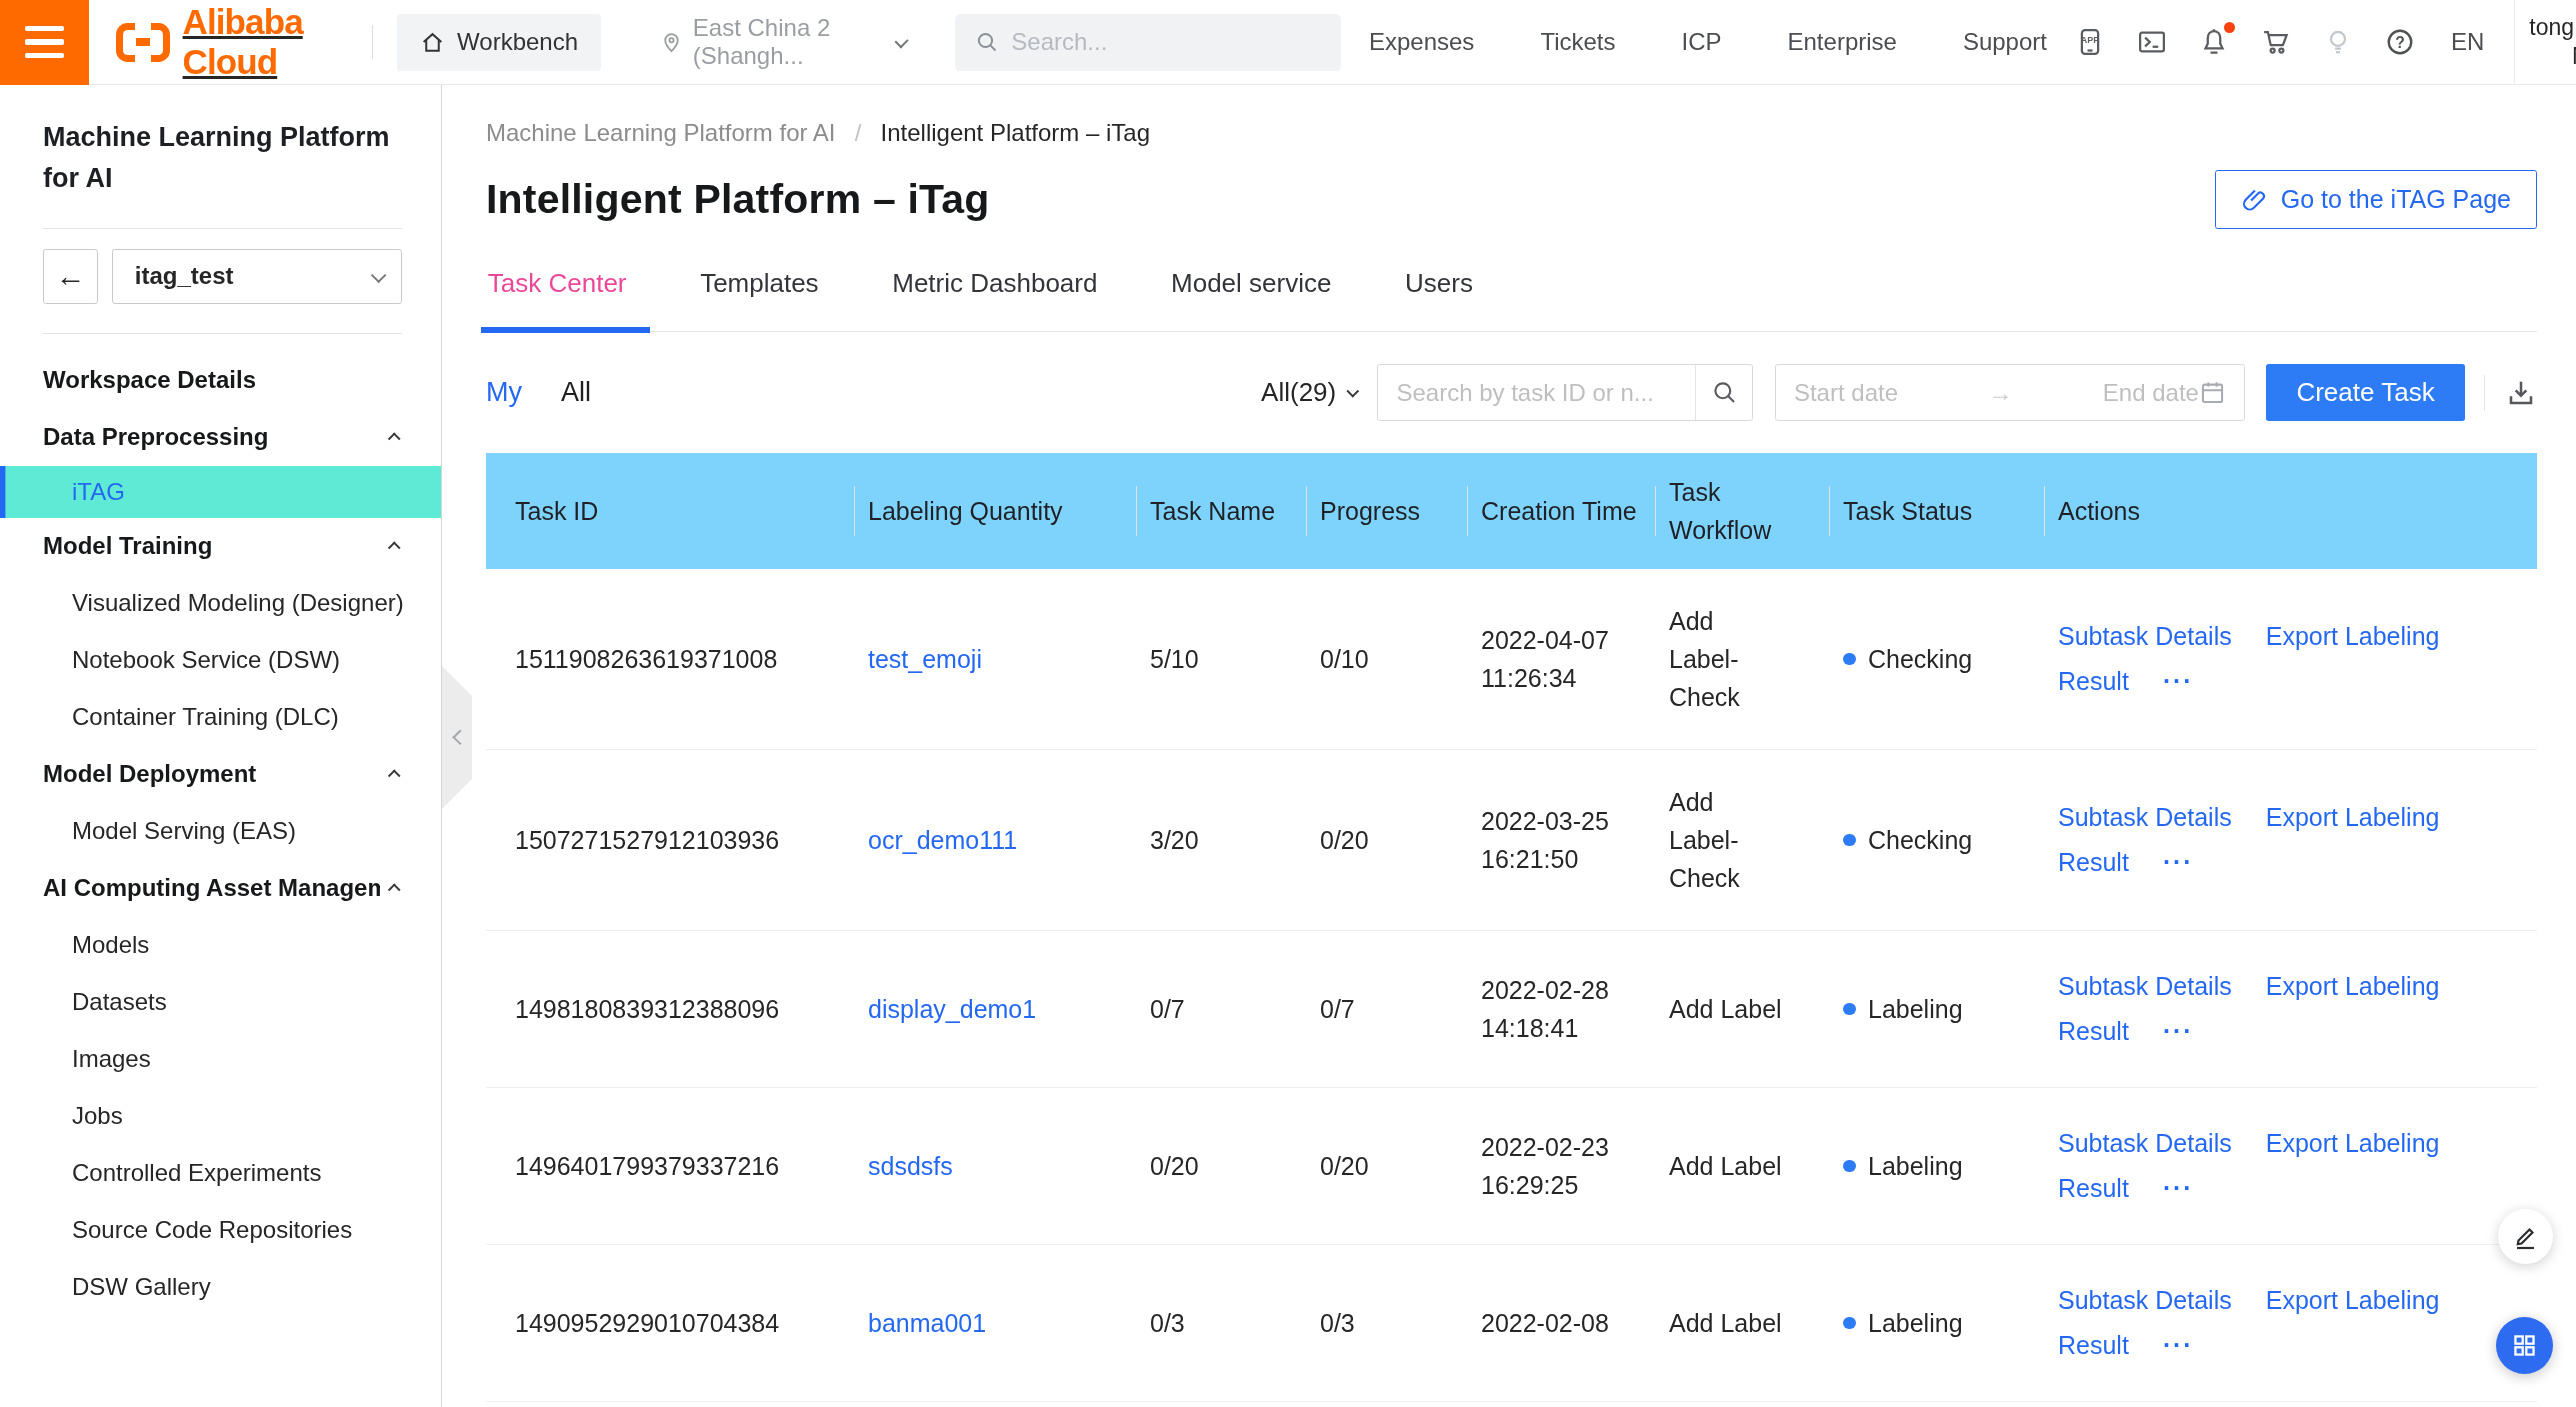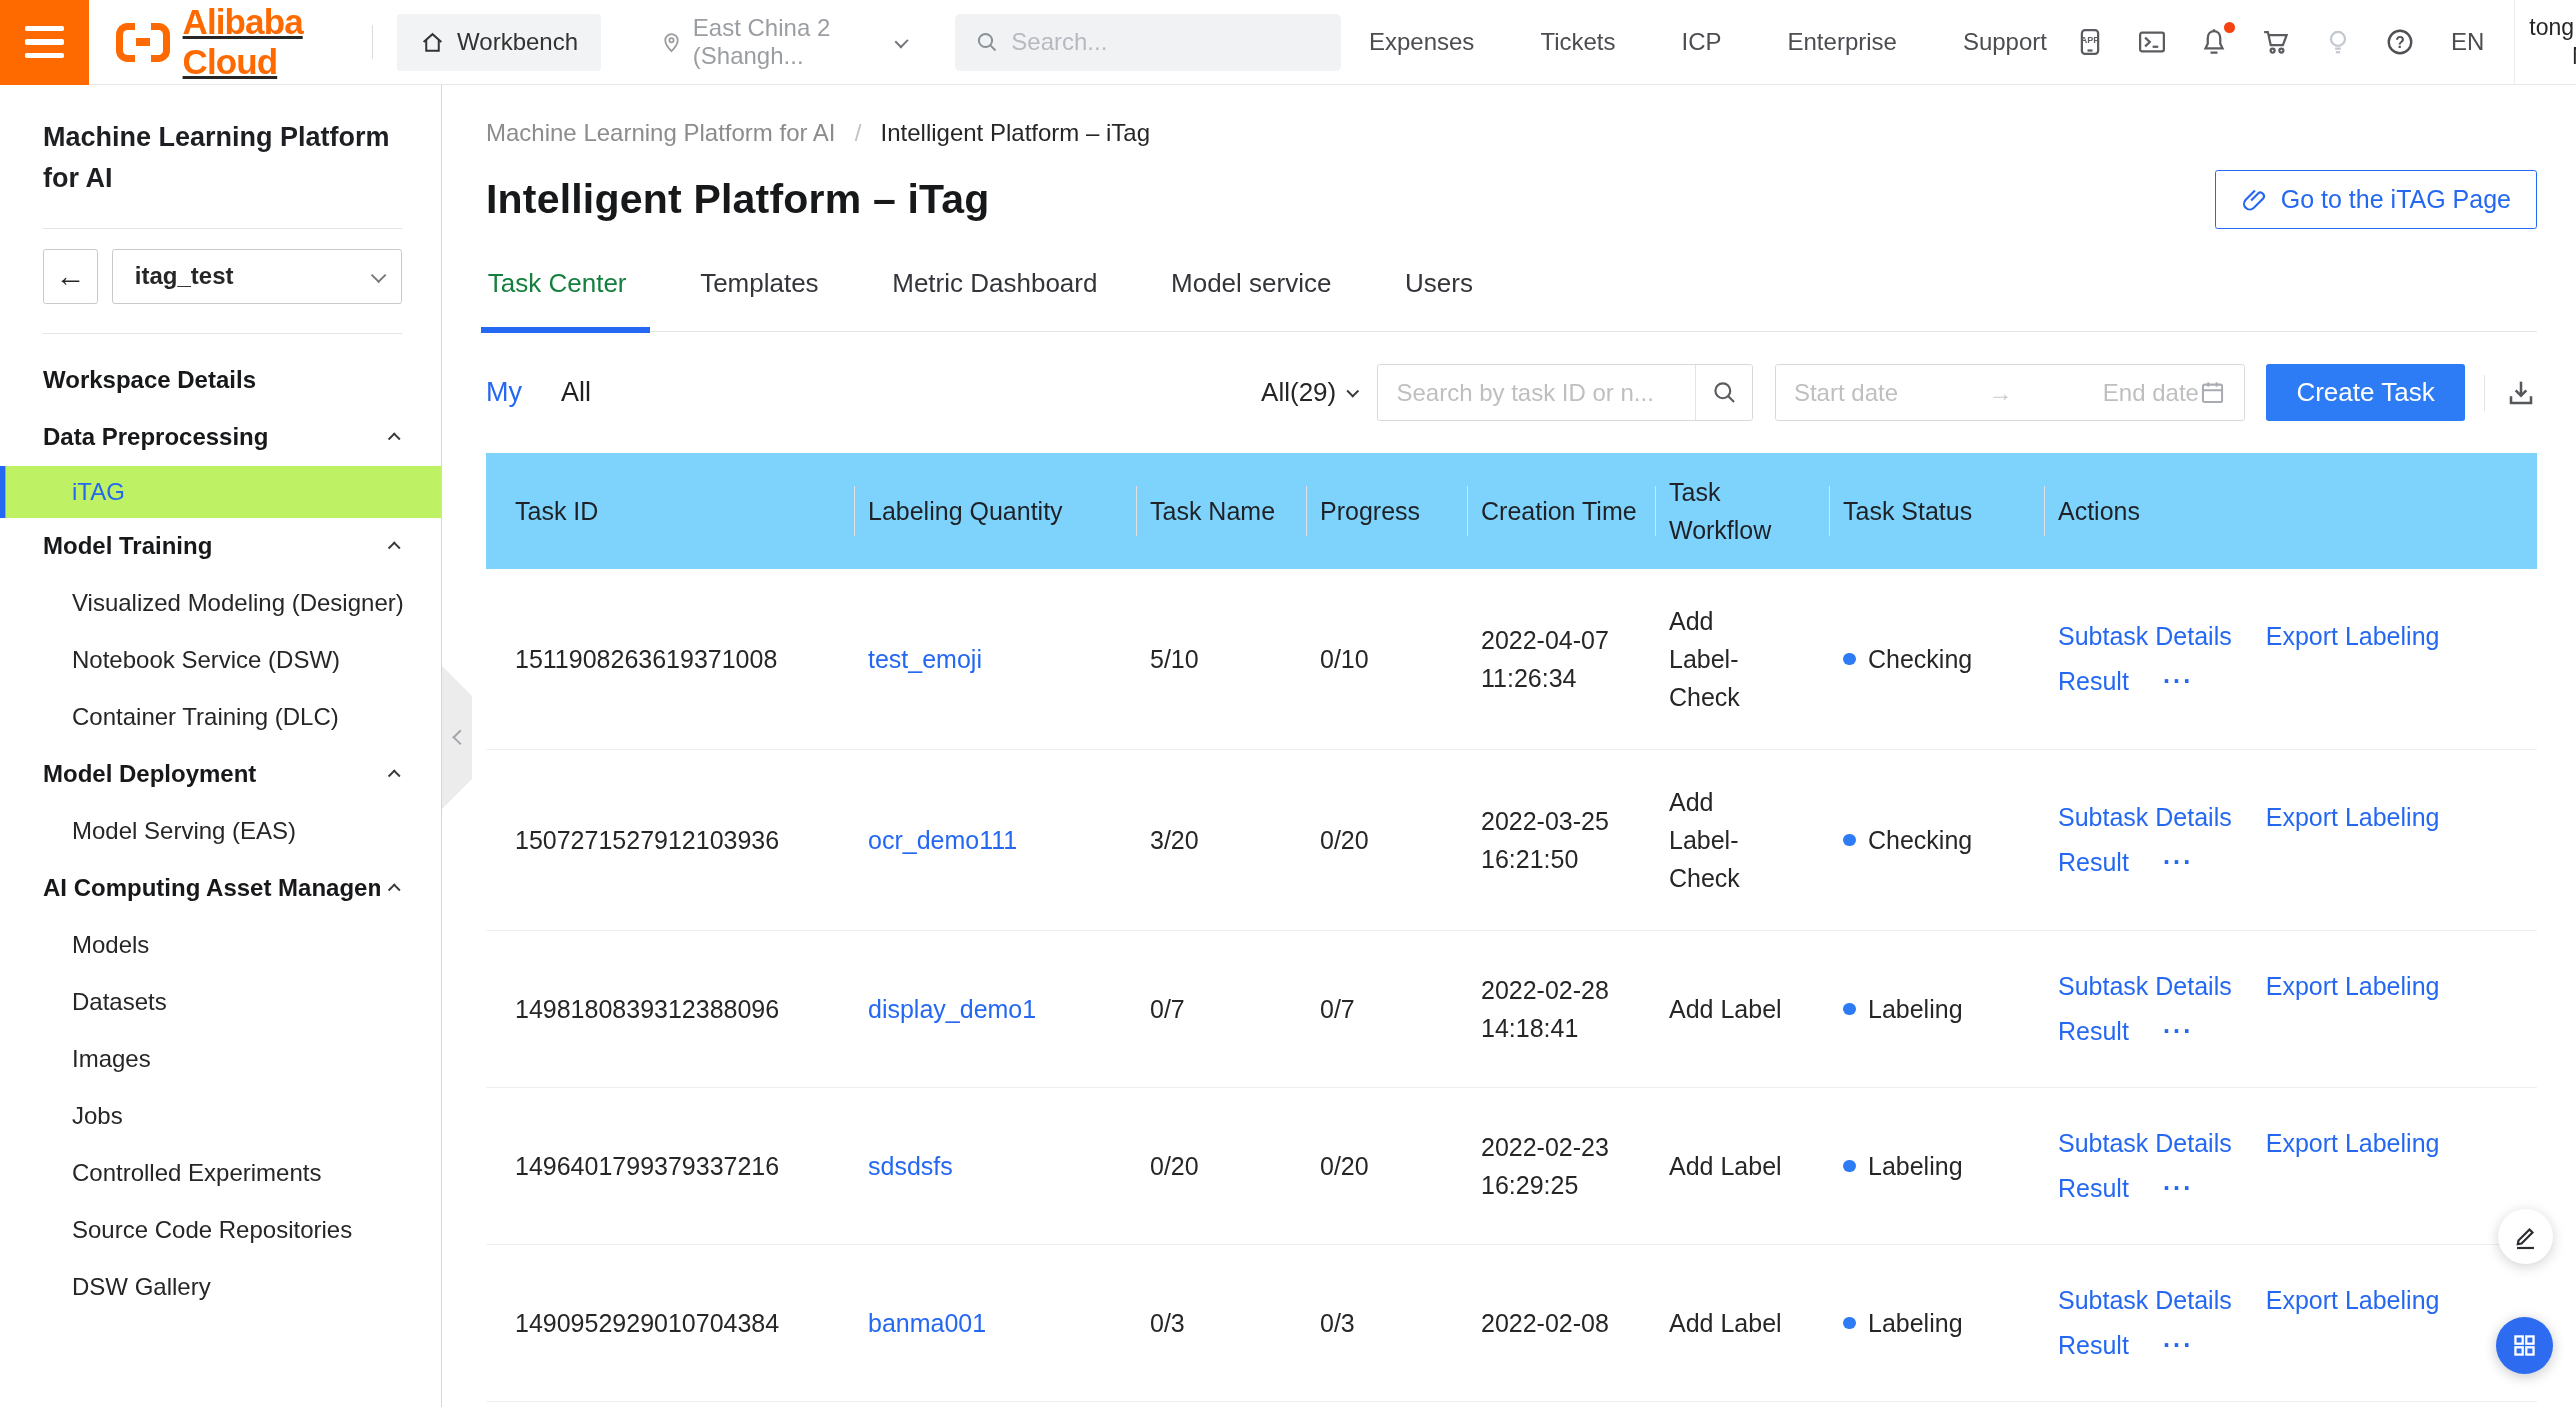--- a/index.html
+++ b/index.html
@@ -78,21 +78,21 @@
     display:flex; align-items:center; justify-content:space-between; padding:0 18px 0 21.5px;
     font-size:24px; font-weight:bold; color:#262626; cursor:pointer;
   }
   .menu { margin-top:18px; list-style:none; }
   .menu li { height:57px; display:flex; align-items:center; font-size:24px; color:#262626; cursor:pointer; }
   .menu li.section { font-weight:bold; color:#17181a; padding-left:43px; }
   .menu li.item { padding-left:72px; }
   .menu li .mlabel { white-space:nowrap; overflow:hidden; flex:1; }
   .menu li .chev { margin-right:41px; margin-left:10.7px; flex:0 0 auto; }
   .menu li.selected {
-    height:52px; background:#bef264; color:#2468f2;
+    height:52px; background:#5eead4; color:#2468f2;
     box-shadow:inset 5.4px 0 0 #2468f2;
   }
   .collapse-handle {
     position:absolute; left:442px; top:666px; width:30px; height:143px; background:#ececec;
     clip-path:polygon(0 0,100% 21%,100% 79%,0 100%); z-index:11;
     display:flex; align-items:center; justify-content:center; cursor:pointer;
   }
   .collapse-handle .chev { border-color:#a2a6ab; transform:rotate(135deg); margin-left:7.2px; }
 
   
@@ -104,21 +104,21 @@
   .title-row { margin-top:23px; display:flex; align-items:center; justify-content:space-between; }
   .page-title { font-size:41px; font-weight:bold; color:#17181a; letter-spacing:0.2px; }
   .goto-btn {
     height:59px; border:1.8px solid #2468f2; border-radius:2.7px; background:#fff;
     display:flex; align-items:center; gap:12.5px; padding:0 25px;
     color:#2468f2; font-size:25px; cursor:pointer;
   }
 
   .tabs { margin-top:39px; display:flex; gap:70px; border-bottom:1.8px solid #e3e4e6; }
   .tab { position:relative; font-size:26px; color:#33353a; padding:0 1.8px 32px 1.8px; cursor:pointer; }
-  .tab.active { color:#15803d; }
+  .tab.active { color:#ec4899; }
   .tab.active::after { content:""; position:absolute; left:-5.4px; right:-21.5px; bottom:-1.8px; height:5.4px; background:#2468f2; }
 
   .filter-row { margin-top:32px; display:flex; align-items:center; }
   .scope { font-size:27px; cursor:pointer; }
   .scope.my { color:#2468f2; }
   .scope.all { color:#1f1f1f; margin-left:39px; }
   .filter-right { margin-left:auto; display:flex; align-items:center; gap:21.5px;justify-content:flex-end; }
   .status-filter { display:flex; align-items:center; gap:10.7px; font-size:26px; color:#262626; cursor:pointer; }
   .task-search { width:376px; height:57px; border:0.9px solid #d9d9d9; border-radius:2.7px; display:flex; background:#fff; }
   .task-search input { flex:1; border:0; outline:none; background:transparent; font:inherit; font-size:24px; padding:0 18px; color:#333; min-width:0; }

